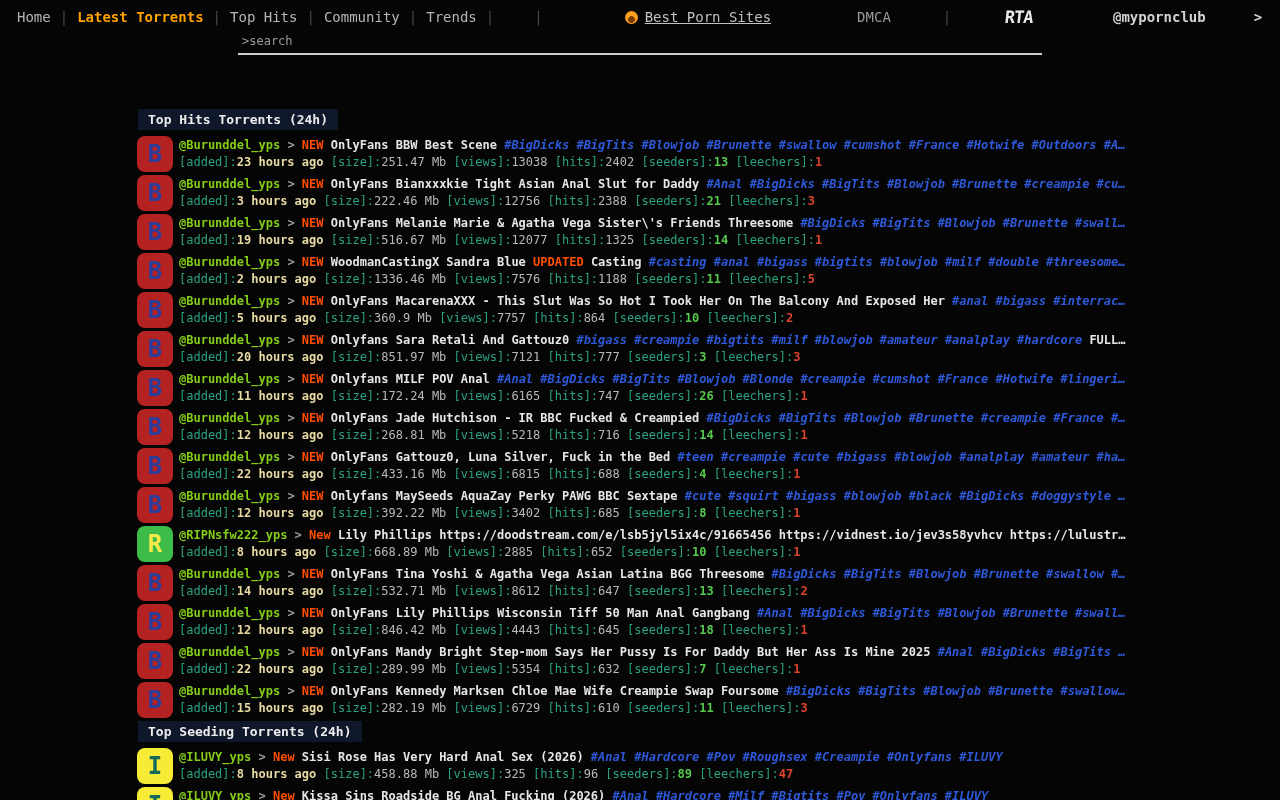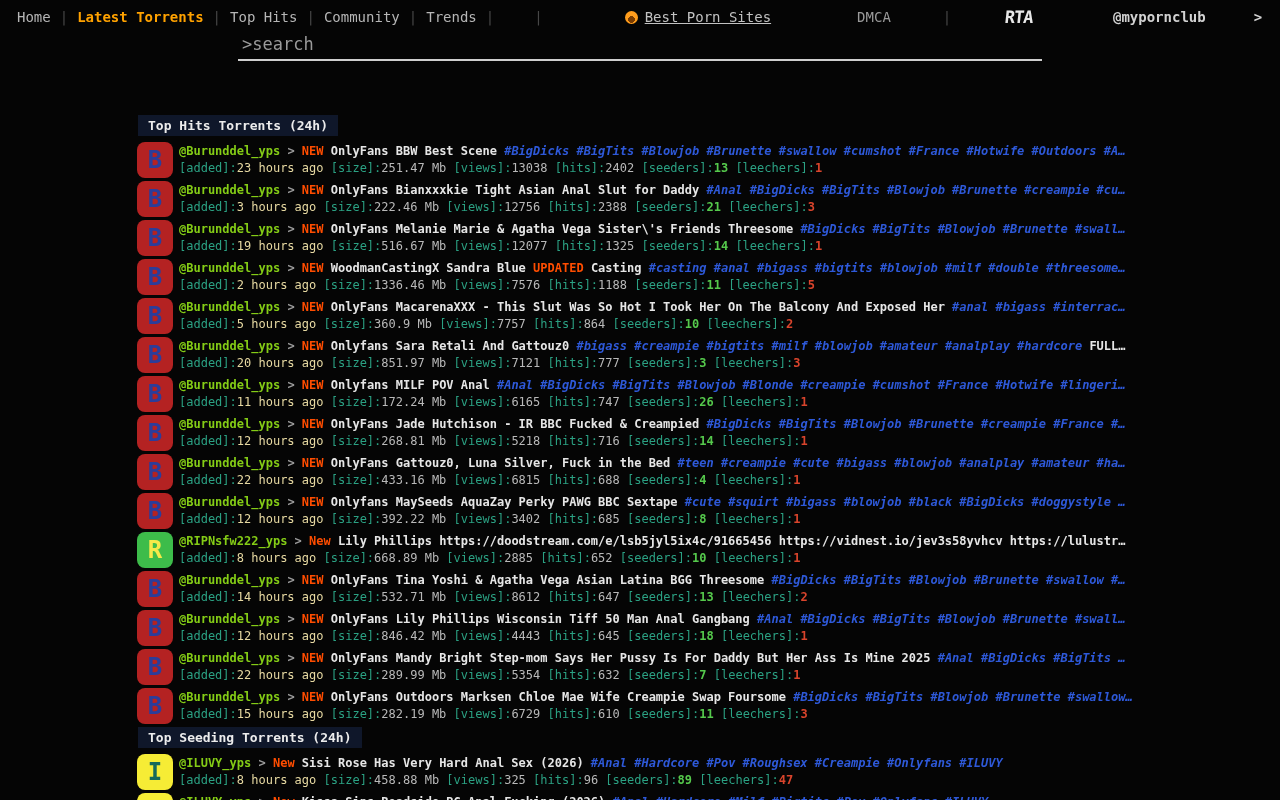--- a/index.html
+++ b/index.html
@@ -22,21 +22,21 @@
          margin-left:14px; transform:skewX(-6deg); display:inline-block; }
   .spacer { flex:1; }
   .account { color:#d2d2d2; font-weight:700; cursor:pointer; }
   .chev { color:#d2d2d2; font-weight:700; padding:0 8px 0 8px; }
   .auth { color:#9a9a9a; padding:0 9px; cursor:pointer; }
 
   
   .search-row { text-align:center; }
   #search-input { width:796px; margin-top:5px; background:transparent; border:none;
                   border-bottom:2px solid #cfcfcf; outline:none; color:#9a9a9a;
-                  font-family:"DejaVu Sans Mono", monospace; font-size:17px;
+                  font-family:"DejaVu Sans Mono", monospace; font-size:12px;
                   padding:2px 4px 5px 4px; }
 
   
   .content { margin-top:54px; margin-left:137px; }
   .section-title { display:inline-block; background:#0f172a; color:#ececec;
                    font-weight:700; font-size:13px; padding:3px 10px;
                    margin:0 0 6px 1px; }
   .rows { margin-bottom:1px; }
   .row { display:flex; align-items:flex-start; height:36px; margin-bottom:3px; cursor:pointer; }
   .avatar { flex:0 0 36px; width:36px; height:36px; border-radius:8px;
@@ -46,21 +46,21 @@
            line-height:17px; padding-top:1px; }
   .l1 { font-weight:700; }
   .user { color:#84cc16; }
   .arrow { color:#9c9c9c; }
   .badge { color:#ff4d00; }
   .title { color:#e6e6e6; }
   .tags { color:#2e59d9; font-style:italic; }
   .tail { color:#e6e6e6; }
   .l2 .lbl { color:#2ba183; }
   .l2 .val { color:#b9b9b9; }
-  .l2 .val-added { color:#e7d9a2; font-weight:400; }
+  .l2 .val-added { color:#e7d9a2; font-weight:700; }
   .l2 .val-seed { color:#55c94c; font-weight:700; }
   .l2 .val-leech { color:#d9442c; font-weight:700; }
 </style>
 </head>
 <body>
 
 <div class="topbar">
   <span id="nav-items" style="display:flex;align-items:center;">
       <span class="nav-item">Home</span>
       <span class="vbar">|</span>
@@ -189,21 +189,21 @@
       <div class="row">
         <div class="avatar" style="background: rgb(180, 34, 34); color: rgb(43, 61, 155);">B</div>
         <div class="lines">
           <div class="l1"><span class="user">@Burunddel_yps</span><span class="arrow"> &gt; </span><span class="badge">NEW</span> <span class="title">OnlyFans Mandy Bright Step-mom Says Her Pussy Is For Daddy But Her Ass Is Mine 2025</span> <span class="tags">#Anal #BigDicks #BigTits …</span></div>
           <div class="l2"><span class="lbl">[added]:</span><span class="val-added">22 hours ago</span> <span class="lbl">[size]:</span><span class="val">289.99 Mb</span> <span class="lbl">[views]:</span><span class="val">5354</span> <span class="lbl">[hits]:</span><span class="val">632</span>  <span class="lbl">[seeders]:</span><span class="val-seed">7</span> <span class="lbl">[leechers]:</span><span class="val-leech">1</span></div>
         </div>
       </div>
       <div class="row">
         <div class="avatar" style="background: rgb(180, 34, 34); color: rgb(43, 61, 155);">B</div>
         <div class="lines">
-          <div class="l1"><span class="user">@Burunddel_yps</span><span class="arrow"> &gt; </span><span class="badge">NEW</span> <span class="title">OnlyFans Outdoors Marksen Chloe Mae Wife Creampie Swap Foursome</span> <span class="tags">#BigDicks #BigTits #Blowjob #Brunette #swallow…</span></div>
+          <div class="l1"><span class="user">@Burunddel_yps</span><span class="arrow"> &gt; </span><span class="badge">NEW</span> <span class="title">OnlyFans Kennedy Marksen Chloe Mae Wife Creampie Swap Foursome</span> <span class="tags">#BigDicks #BigTits #Blowjob #Brunette #swallow…</span></div>
           <div class="l2"><span class="lbl">[added]:</span><span class="val-added">15 hours ago</span> <span class="lbl">[size]:</span><span class="val">282.19 Mb</span> <span class="lbl">[views]:</span><span class="val">6729</span> <span class="lbl">[hits]:</span><span class="val">610</span>  <span class="lbl">[seeders]:</span><span class="val-seed">11</span> <span class="lbl">[leechers]:</span><span class="val-leech">3</span></div>
         </div>
       </div>
     </div><div class="section-title">Top Seeding Torrents (24h)</div><div class="rows">
       <div class="row">
         <div class="avatar" style="background: rgb(246, 236, 53); color: rgb(23, 105, 90);">I</div>
         <div class="lines">
           <div class="l1"><span class="user">@ILUVY_yps</span><span class="arrow"> &gt; </span><span class="badge">New</span> <span class="title">Sisi Rose Has Very Hard Anal Sex (2026)</span> <span class="tags">#Anal #Hardcore #Pov #Roughsex #Creampie #Onlyfans #ILUVY</span></div>
           <div class="l2"><span class="lbl">[added]:</span><span class="val-added">8 hours ago</span> <span class="lbl">[size]:</span><span class="val">458.88 Mb</span> <span class="lbl">[views]:</span><span class="val">325</span> <span class="lbl">[hits]:</span><span class="val">96</span>  <span class="lbl">[seeders]:</span><span class="val-seed">89</span> <span class="lbl">[leechers]:</span><span class="val-leech">47</span></div>
         </div>

